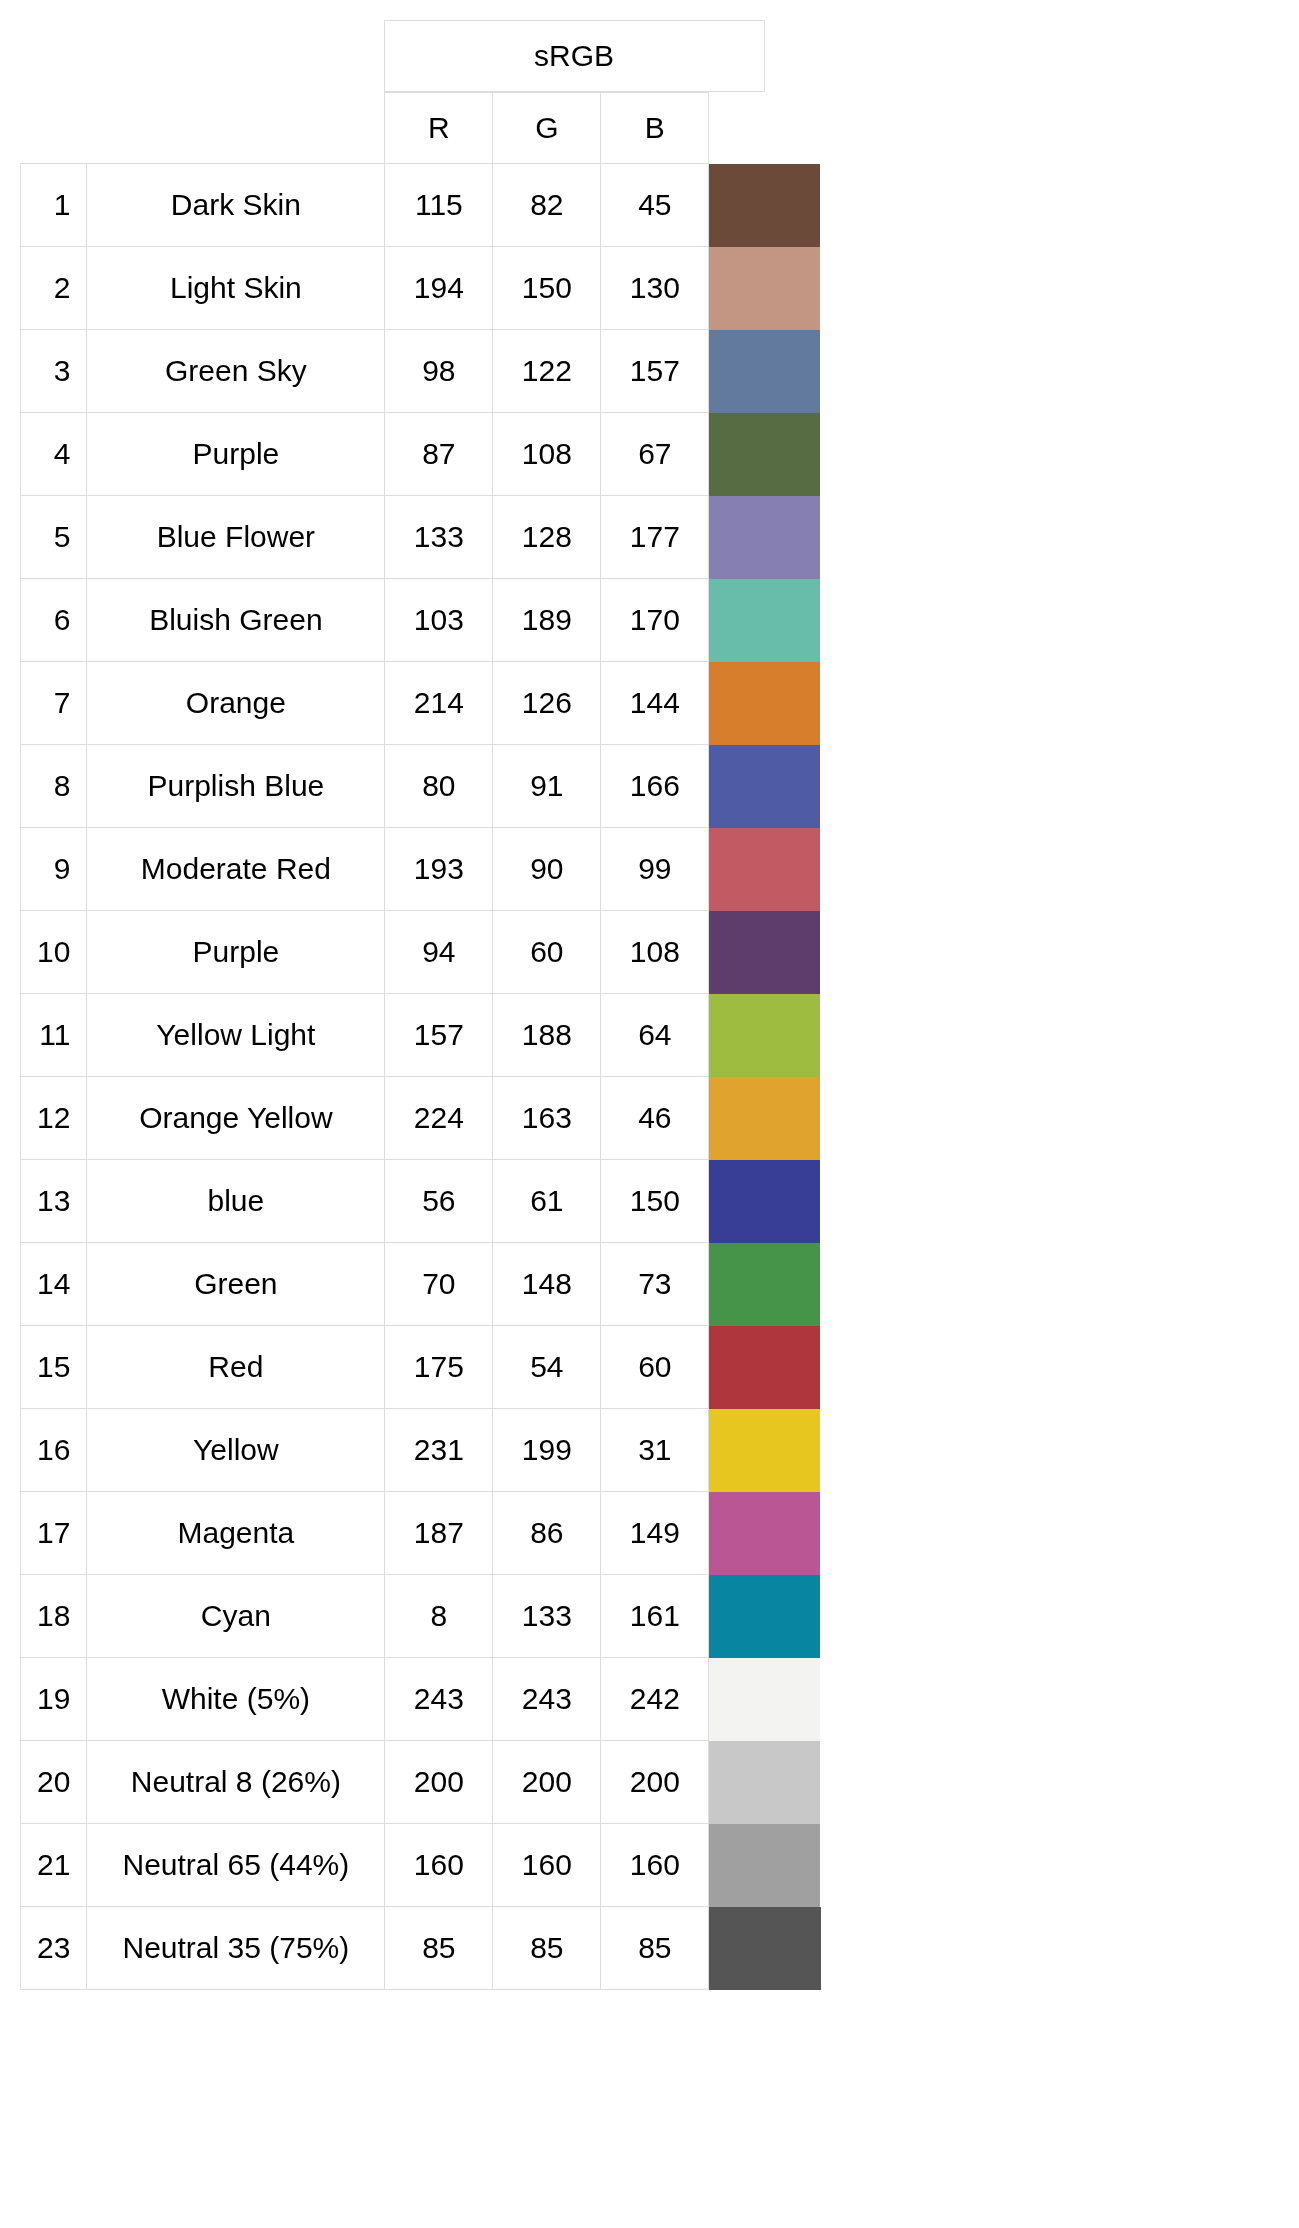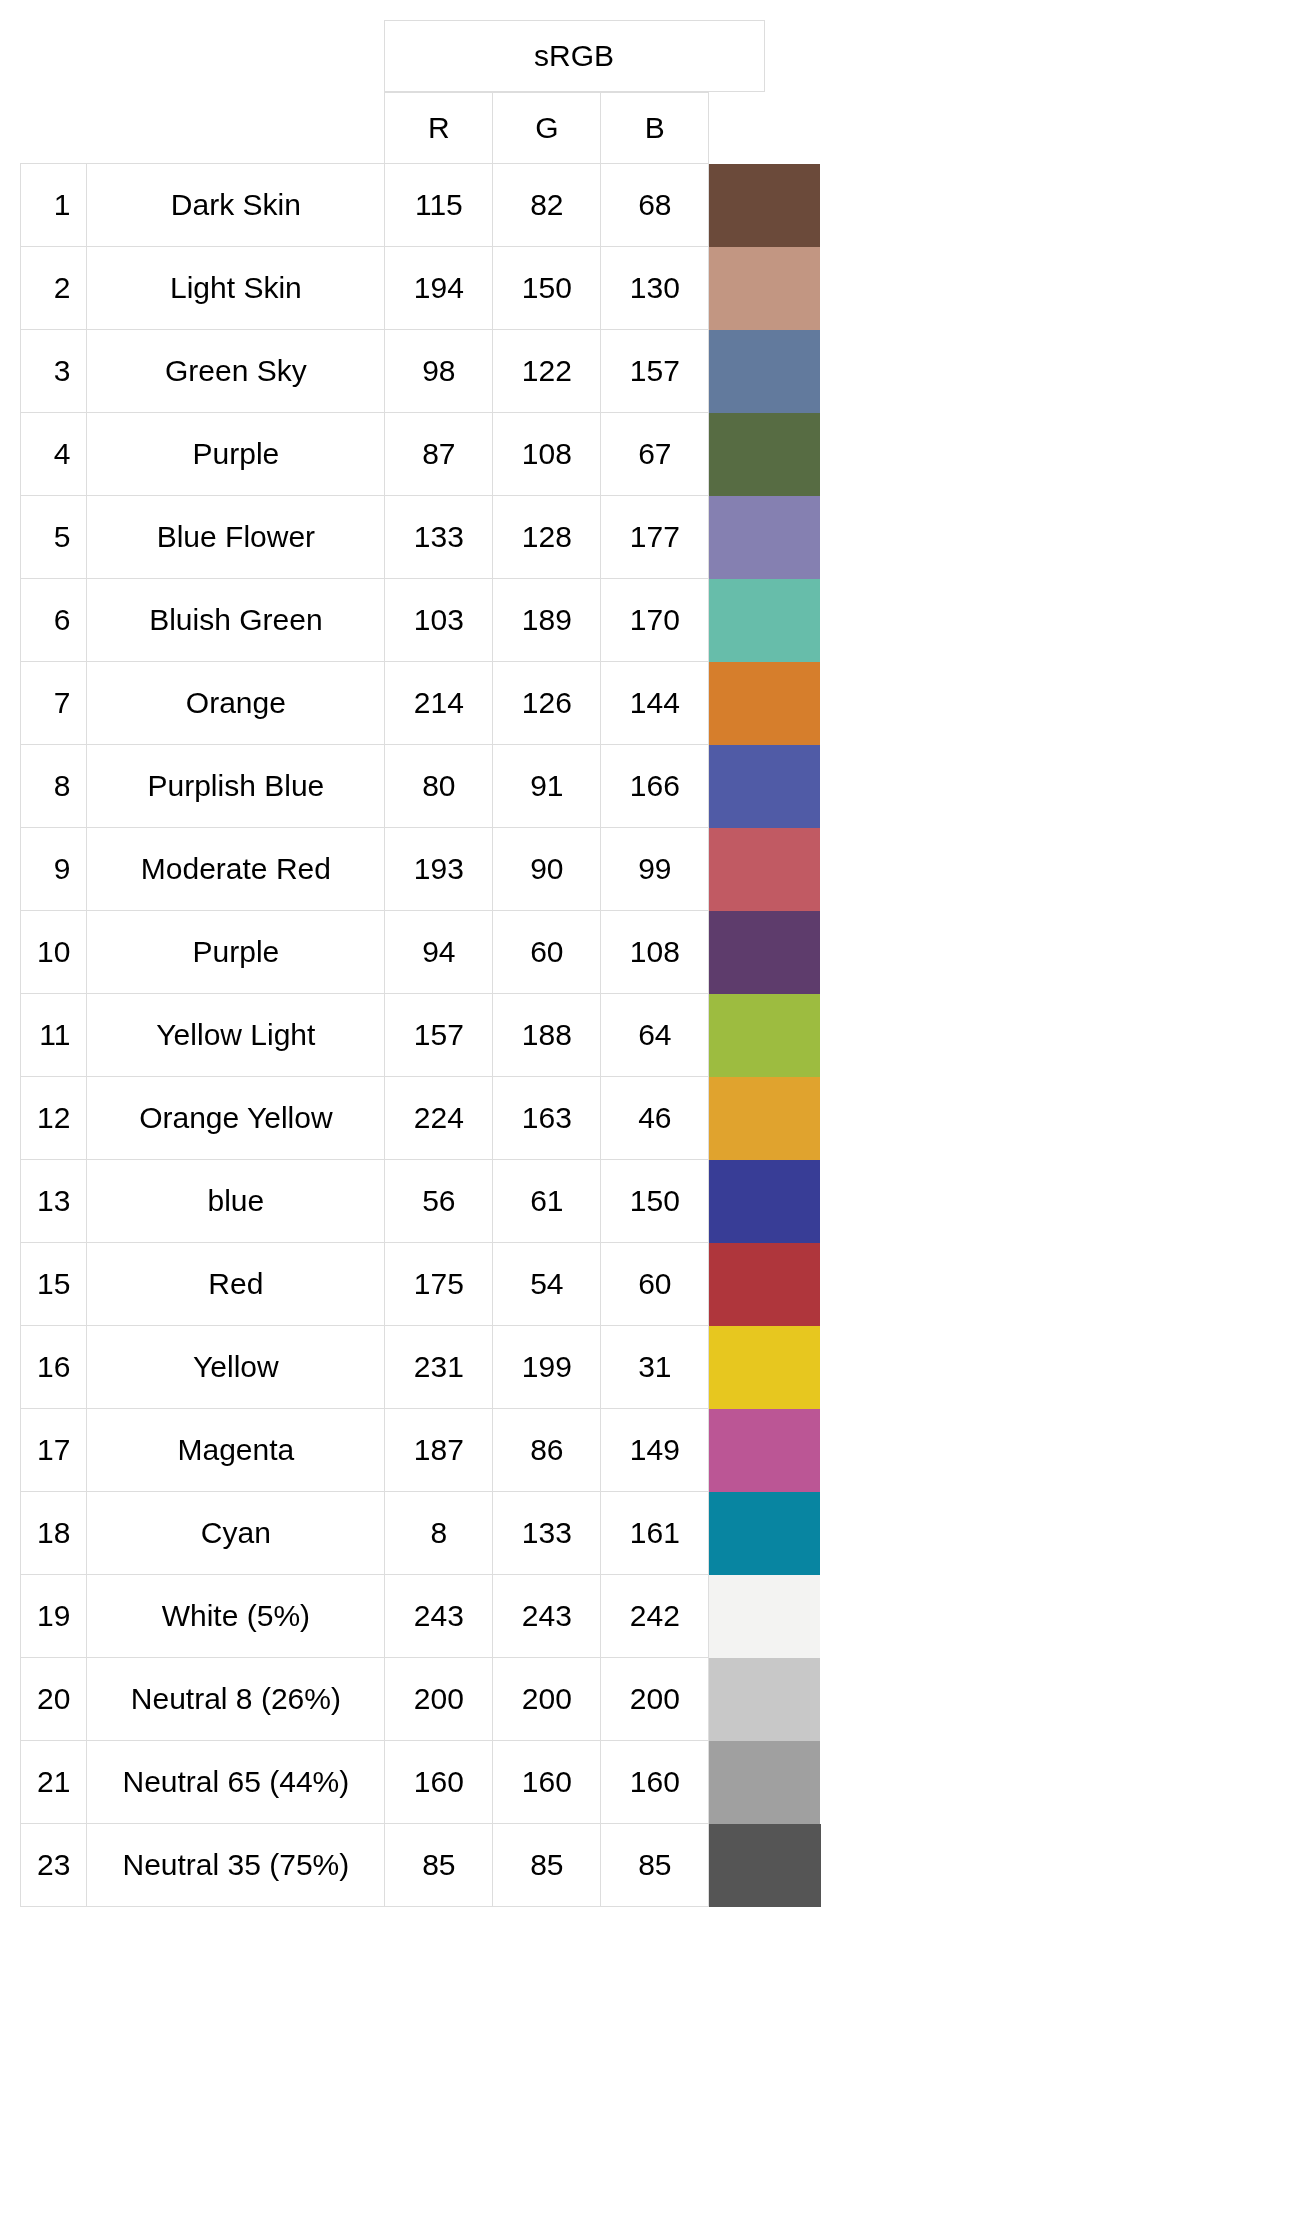--- a/index.html
+++ b/index.html
@@ -93,21 +93,21 @@
     <div class="cell header-cell w-rgb">G</div>
     <div class="cell header-cell w-rgb">B</div>
     <div class="cell empty-cell w-swatch"></div>
   </div>
 
 <div class="row">
       <div class="cell index-cell">1</div>
       <div class="cell name-cell">Dark Skin</div>
       <div class="cell rgb-cell">115</div>
       <div class="cell rgb-cell">82</div>
-      <div class="cell rgb-cell">68</div>
+      <div class="cell rgb-cell">45</div>
       <div class="cell swatch-cell">
         <div class="swatch" style="background-color: rgb(107, 74, 58);"></div>
       </div>
     </div>
     <div class="row">
       <div class="cell index-cell">2</div>
       <div class="cell name-cell">Light Skin</div>
       <div class="cell rgb-cell">194</div>
       <div class="cell rgb-cell">150</div>
       <div class="cell rgb-cell">130</div>
@@ -219,20 +219,30 @@
       <div class="cell index-cell">13</div>
       <div class="cell name-cell">blue</div>
       <div class="cell rgb-cell">56</div>
       <div class="cell rgb-cell">61</div>
       <div class="cell rgb-cell">150</div>
       <div class="cell swatch-cell">
         <div class="swatch" style="background-color: rgb(56, 61, 150);"></div>
       </div>
     </div>
     <div class="row">
+      <div class="cell index-cell">14</div>
+      <div class="cell name-cell">Green</div>
+      <div class="cell rgb-cell">70</div>
+      <div class="cell rgb-cell">148</div>
+      <div class="cell rgb-cell">73</div>
+      <div class="cell swatch-cell">
+        <div class="swatch" style="background-color: rgb(70, 148, 73);"></div>
+      </div>
+    </div>
+    <div class="row">
       <div class="cell index-cell">15</div>
       <div class="cell name-cell">Red</div>
       <div class="cell rgb-cell">175</div>
       <div class="cell rgb-cell">54</div>
       <div class="cell rgb-cell">60</div>
       <div class="cell swatch-cell">
         <div class="swatch" style="background-color: rgb(175, 54, 60);"></div>
       </div>
     </div>
     <div class="row">

